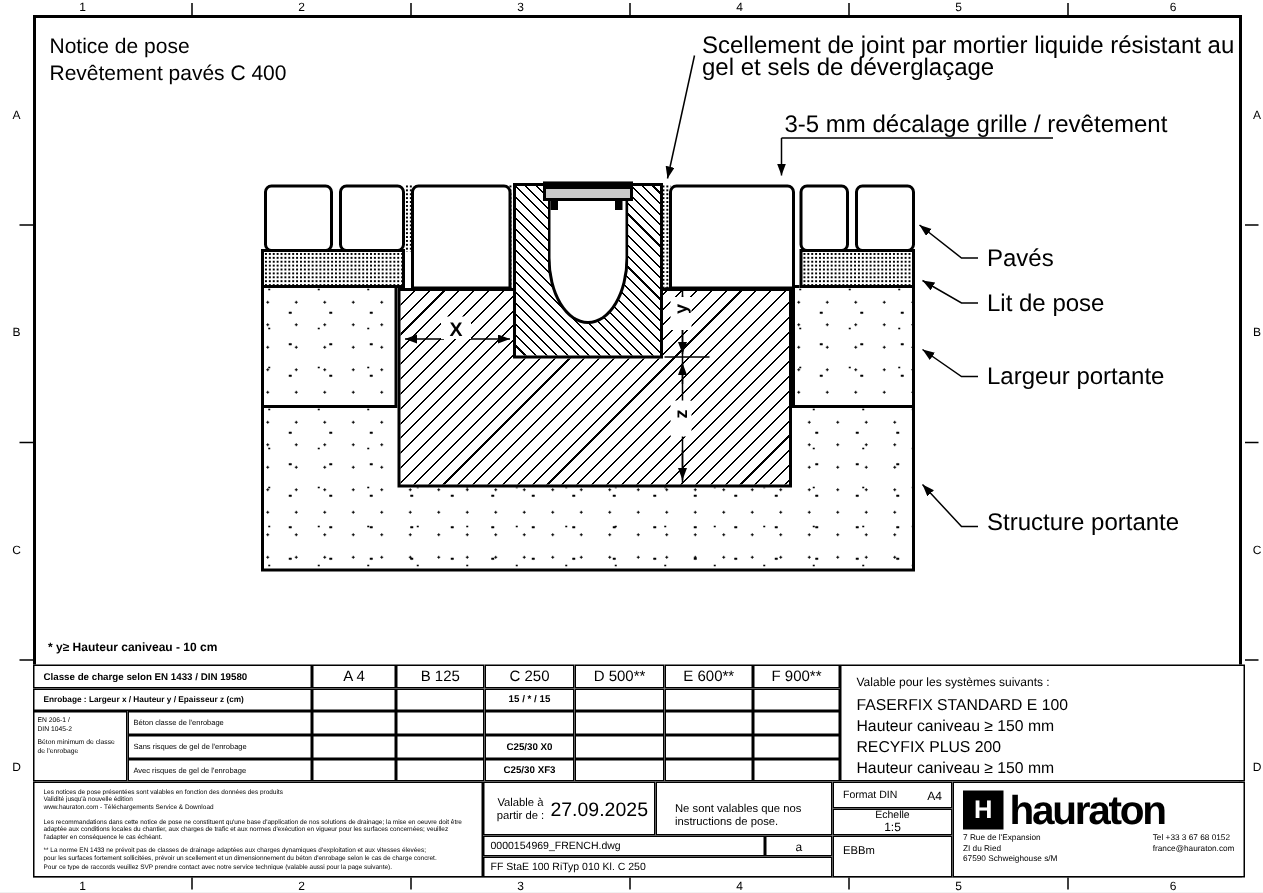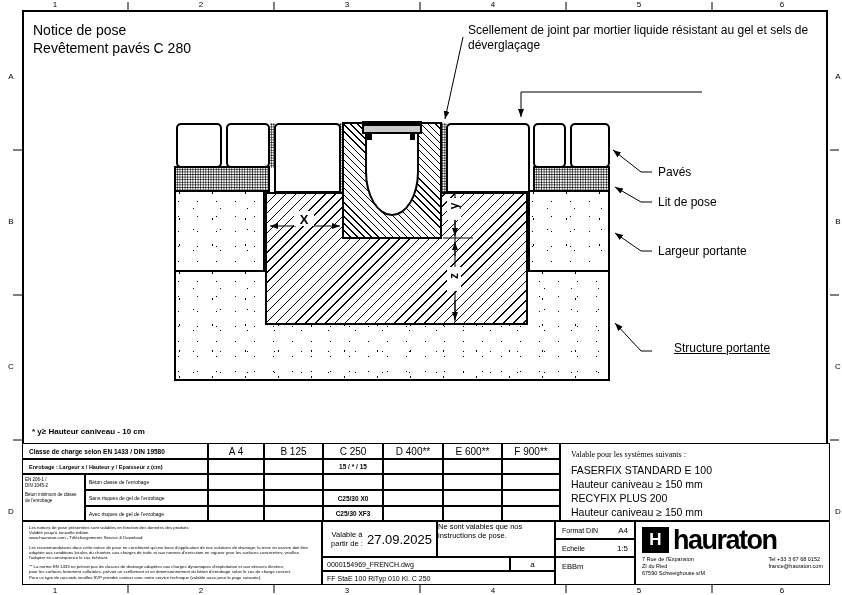--- a/index.html
+++ b/index.html
@@ -2,21 +2,21 @@
 <html><head>
 <meta charset="utf-8">
 <style>
   html,body{margin:0;padding:0;background:#e8e8e8;}
   .sheet{position:relative;width:842px;height:595px;background:#fff;font-family:"Liberation Sans",sans-serif;color:#000;overflow:hidden;margin:0 auto;}
   .abs{position:absolute;box-sizing:border-box;}
   .gridnum{position:absolute;font-size:8px;width:14px;text-align:center;}
   .rowletter{position:absolute;font-size:8px;width:12px;text-align:center;}
   .frame{position:absolute;left:22px;top:10px;width:806px;height:575px;border:2px solid #000;box-sizing:border-box;}
   .doc-title{position:absolute;left:33px;top:21px;font-size:14px;line-height:18px;}
-  .callout{position:absolute;font-size:12px;line-height:15px;}
+  .callout{position:absolute;font-size:16px;line-height:15px;}
   .layer{position:absolute;box-sizing:border-box;border:2px solid #000;background:#fff;}
   .paver{position:absolute;box-sizing:border-box;border:2px solid #000;background:#fff;border-radius:5px;}
   .slab{position:absolute;box-sizing:border-box;border:2px solid #000;background:#fff;border-radius:5px 5px 0 0;}
   .speckle{background-image:
      radial-gradient(circle,#000 0.8px,transparent 1px),
      radial-gradient(circle,#000 0.7px,transparent 0.9px),
      radial-gradient(circle,#000 0.6px,transparent 0.8px);
      background-size:27px 21px,19px 15px,33px 26px;
      background-position:4px 6px,12px 2px,20px 14px;}
   .stipple{background-image:radial-gradient(circle,#000 0.8px,transparent 1px);background-size:2.6px 2.6px;}
@@ -53,21 +53,21 @@
   <div class="rowletter" style="left:5px;top:507px;">D</div>
   <div class="rowletter" style="left:832px;top:72px;">A</div>
   <div class="rowletter" style="left:832px;top:217px;">B</div>
   <div class="rowletter" style="left:832px;top:362px;">C</div>
   <div class="rowletter" style="left:832px;top:507px;">D</div>
 
   <div class="frame"></div>
 
   <div class="doc-title">
     <div>Notice de pose</div>
-    <div>Revêtement pavés C 280</div>
+    <div>Revêtement pavés C 400</div>
   </div>
 
   <div class="layer speckle" style="left:174px;top:270px;width:436px;height:111px;"></div>
   <div class="layer speckle" style="left:174px;top:190px;width:91px;height:82px;"></div>
   <div class="layer speckle" style="left:528px;top:190px;width:82px;height:82px;"></div>
   <div class="layer hatchA" style="left:265px;top:192px;width:263px;height:133px;"></div>
   <div class="layer stipple" style="left:174px;top:166px;width:96px;height:26px;"></div>
   <div class="layer stipple" style="left:533px;top:166px;width:77px;height:26px;"></div>
   <div class="slab" style="left:274px;top:123px;width:67px;height:70px;"></div>
   <div class="slab" style="left:446px;top:123px;width:84px;height:70px;"></div>
@@ -118,34 +118,35 @@
     </g>
     <rect x="294" y="211" width="20" height="15" fill="#fff"></rect>
     <text x="304" y="224" text-anchor="middle" font-size="13" font-weight="bold" fill="#000">X</text>
     <rect x="447" y="198" width="14" height="22" fill="#fff"></rect>
     <text x="457" y="213" text-anchor="middle" font-size="12" font-weight="bold" fill="#000" transform="rotate(-90 454 209)">y</text>
     <rect x="447" y="267" width="14" height="24" fill="#fff"></rect>
     <text x="457" y="283" text-anchor="middle" font-size="12" font-weight="bold" fill="#000" transform="rotate(-90 454 279)">z</text>
   </svg>
 
   <div class="callout" style="left:468px;top:23px;width:360px;z-index:40;">Scellement de joint par mortier liquide résistant au gel et sels de déverglaçage</div>
+  <div class="callout" style="left:523px;top:76px;z-index:40;">3-5 mm décalage grille / revêtement</div>
   <div class="callout" style="left:658px;top:165px;z-index:40;">Pavés</div>
   <div class="callout" style="left:658px;top:195px;z-index:40;">Lit de pose</div>
   <div class="callout" style="left:658px;top:244px;z-index:40;">Largeur portante</div>
-  <div class="callout" style="left:674px;top:341px;z-index:40;text-decoration:underline;">
+  <div class="callout" style="left:658px;top:341px;z-index:40;">
     <div>Structure portante</div>
   </div>
 
   <div class="abs" style="left:32px;top:427px;font-size:8px;font-weight:bold;">* y≥ Hauteur caniveau - 10 cm</div>
 
   <div class="tc" style="left:22px;top:443px;width:186px;height:16px;padding-left:6px;font-size:6.5px;font-weight:bold;">Classe de charge selon EN 1433 / DIN 19580</div>
   <div class="tc ctr" style="left:208px;top:443px;width:56px;height:16px;font-size:10px;">A 4</div>
   <div class="tc ctr" style="left:264px;top:443px;width:59px;height:16px;font-size:10px;">B 125</div>
   <div class="tc ctr" style="left:323px;top:443px;width:60px;height:16px;font-size:10px;">C 250</div>
-  <div class="tc ctr" style="left:383px;top:443px;width:60px;height:16px;font-size:10px;">D 400**</div>
+  <div class="tc ctr" style="left:383px;top:443px;width:60px;height:16px;font-size:10px;">D 500**</div>
   <div class="tc ctr" style="left:443px;top:443px;width:59px;height:16px;font-size:10px;">E 600**</div>
   <div class="tc ctr" style="left:502px;top:443px;width:58px;height:16px;font-size:10px;">F 900**</div>
 
   <div class="tc" style="left:22px;top:459px;width:186px;height:15px;padding-left:6px;font-size:5.5px;font-weight:bold;">Enrobage : Largeur x / Hauteur y / Epaisseur z (cm)</div>
   <div class="tc" style="left:208px;top:459px;width:56px;height:15px;"></div>
   <div class="tc" style="left:264px;top:459px;width:59px;height:15px;"></div>
   <div class="tc ctr" style="left:323px;top:459px;width:60px;height:15px;font-size:6.5px;font-weight:bold;">15 / * / 15</div>
   <div class="tc" style="left:383px;top:459px;width:60px;height:15px;"></div>
   <div class="tc" style="left:443px;top:459px;width:59px;height:15px;"></div>
   <div class="tc" style="left:502px;top:459px;width:58px;height:15px;"></div>
@@ -178,21 +179,21 @@
 
   <div class="tc" style="left:208px;top:506px;width:56px;height:15px;"></div>
   <div class="tc" style="left:264px;top:506px;width:59px;height:15px;"></div>
   <div class="tc ctr" style="left:323px;top:506px;width:60px;height:15px;font-size:6.5px;font-weight:bold;">C25/30 XF3</div>
   <div class="tc" style="left:383px;top:506px;width:60px;height:15px;"></div>
   <div class="tc" style="left:443px;top:506px;width:59px;height:15px;"></div>
   <div class="tc" style="left:502px;top:506px;width:58px;height:15px;"></div>
 
   <div class="tc" style="left:560px;top:443px;width:270px;height:78px;align-items:flex-start;padding:6px 10px;">
     <div>
-      <div style="font-size:8px;margin-bottom:4px;font-family:Liberation Serif, serif;">Valable pour les systèmes suivants :</div>
+      <div style="font-size:8px;margin-bottom:4px;">Valable pour les systèmes suivants :</div>
       <div style="font-size:10.5px;line-height:14px;">FASERFIX STANDARD E 100</div>
       <div style="font-size:10.5px;line-height:14px;">Hauteur caniveau ≥ 150 mm</div>
       <div style="font-size:10.5px;line-height:14px;">RECYFIX PLUS 200</div>
       <div style="font-size:10.5px;line-height:14px;">Hauteur caniveau ≥ 150 mm</div>
     </div>
   </div>
 
   <div class="tc" style="left:22px;top:521px;width:300px;height:64px;align-items:flex-start;padding:3px 6px;font-size:4.3px;line-height:5.2px;">
     <div>
       <div class="tinyp">
@@ -210,31 +211,31 @@
         <div>pour les surfaces fortement sollicitées, prévoir un scellement et un dimensionnement du béton d'enrobage selon le cas de charge concret.</div>
         <div>Pour ce type de raccords veuillez SVP prendre contact avec notre service technique (valable aussi pour la page suivante).</div>
       </div>
     </div>
   </div>
 
   <div class="tc" style="left:322px;top:521px;width:115px;height:36px;padding:4px;">
     <div style="width:58px;text-align:center;font-size:7.5px;line-height:9px;">Valable à partir de :</div>
     <div style="flex:1;text-align:right;font-size:13px;">27.09.2025</div>
   </div>
-  <div class="tc" style="left:437px;top:521px;width:118px;height:36px;padding:0;font-size:7.5px;line-height:9px;align-items:flex-start;">Ne sont valables que nos instructions de pose.</div>
+  <div class="tc" style="left:437px;top:521px;width:118px;height:36px;padding:12px;font-size:7.5px;line-height:9px;align-items:flex-start;">Ne sont valables que nos instructions de pose.</div>
 
   <div class="tc" style="left:322px;top:557px;width:188px;height:14px;padding-left:4px;font-size:7px;">0000154969_FRENCH.dwg</div>
   <div class="tc ctr" style="left:510px;top:557px;width:45px;height:14px;font-size:8px;">a</div>
   <div class="tc" style="left:322px;top:571px;width:233px;height:14px;padding-left:4px;font-size:7px;">FF  StaE 100 RiTyp 010 Kl. C 250</div>
 
   <div class="tc" style="left:555px;top:521px;width:80px;height:18px;padding:0 6px;justify-content:space-between;">
     <span style="font-size:7px;">Format DIN</span>
     <span style="font-size:8px;">A4</span>
   </div>
-  <div class="tc" style="left:555px;top:539px;width:80px;height:18px;padding:0 6px;justify-content:space-between;">
+  <div class="tc" style="left:555px;top:539px;width:80px;height:18px;padding:0 6px;justify-content:space-between;flex-direction:column;">
     <span style="font-size:7px;">Echelle</span>
     <span style="font-size:8px;">1:5</span>
   </div>
   <div class="tc" style="left:555px;top:557px;width:80px;height:28px;padding:4px 6px;align-items:flex-start;font-size:7.5px;">EBBm</div>
 
   <div class="tc" style="left:635px;top:521px;width:195px;height:64px;align-items:flex-start;padding:5px 6px;">
     <div style="width:100%;">
       <div style="display:flex;align-items:center;gap:4px;">
         <div class="logo-mark">H</div>
         <div class="wordmark">hauraton</div>

